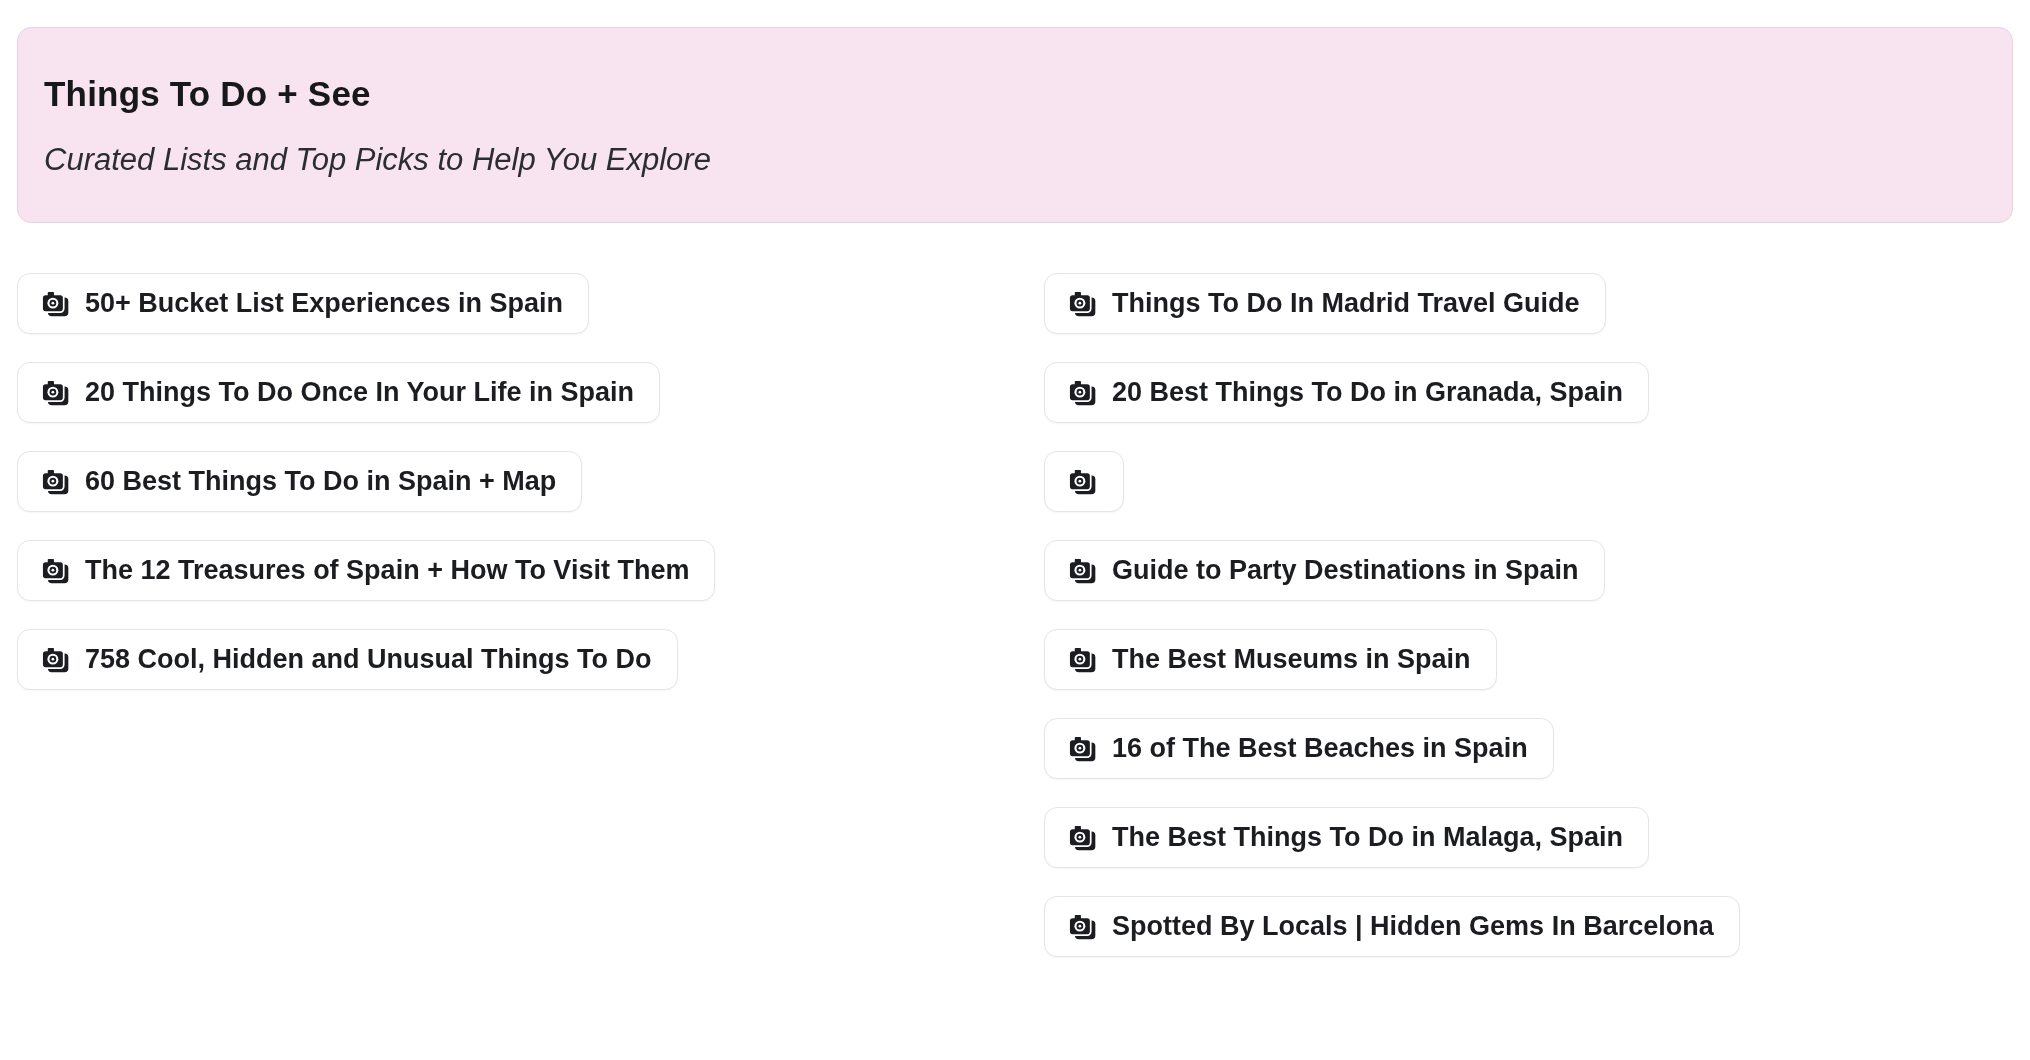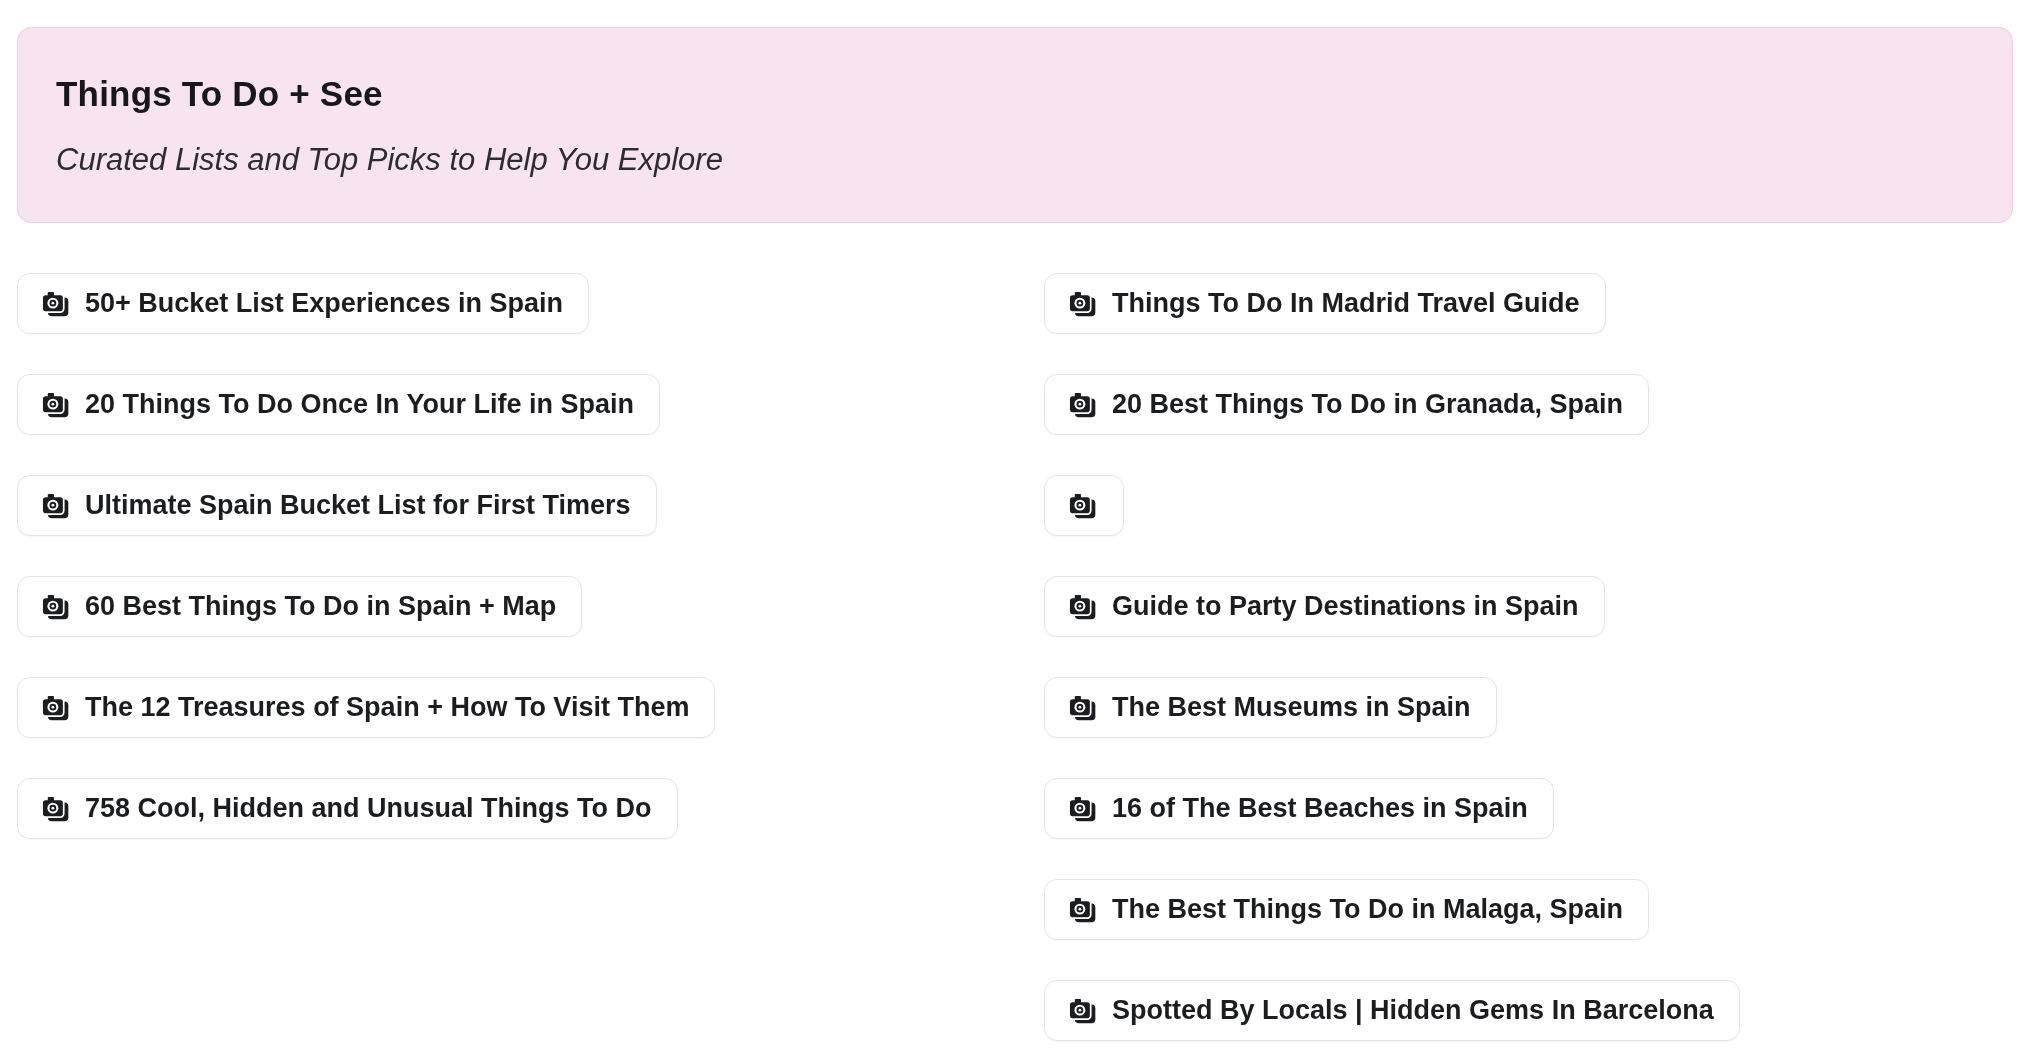--- a/index.html
+++ b/index.html
@@ -16,21 +16,21 @@
   body{
     background:var(--page-bg);
     font-family:"Liberation Sans","DejaVu Sans",sans-serif;
     color:var(--text);
   }
   .header-card{
     margin:27px 17px 0 17px;
     background:var(--header-bg);
     border:1px solid var(--header-border);
     border-radius:14px;
-    padding:44px 40px 44px 38px;
+    padding:44px 40px 44px 26px;
     height:196px;
   }
   .page-title{
     font-size:35px;
     font-weight:700;
     line-height:44px;
     color:#17181A;
     letter-spacing:0.2px;
   }
   .page-subtitle{
@@ -46,21 +46,21 @@
     padding:0 17px;
     display:grid;
     grid-template-columns:1027px auto;
     align-items:start;
     justify-items:start;
   }
   .col{
     display:flex;
     flex-direction:column;
     align-items:flex-start;
-    gap:40px;
+    gap:28px;
   }
   .pill-button{
     display:inline-flex;
     align-items:center;
     gap:14px;
     height:61px;
     padding:0 25px 0 23px;
     background:var(--button-bg);
     border:1.5px solid var(--button-border);
     border-radius:13px;
@@ -115,35 +115,20 @@
 
         <circle cx="11.1" cy="12.2" r="5.1" fill="#FFFFFF"></circle>
         <circle cx="11.1" cy="12.2" r="3.1" fill="#1B1D20"></circle>
         <circle cx="11.1" cy="12.2" r="1.3" fill="#FFFFFF"></circle>
       </svg>
     </span>
     <span class="label">20 Things To Do Once In Your Life in Spain</span>
   </a>
 
 
-  <a class="pill-button">
-    <span class="cam-icon">
-      <svg width="30" height="28" viewBox="0 0 28 26" xmlns="http://www.w3.org/2000/svg">
-
-        <rect x="6.5" y="7" width="19" height="17.5" rx="3.5" fill="#1B1D20"></rect>
-
-        <path d="M5.5 4 L5.5 2.6 A1.6 1.6 0 0 1 7.1 1 L11.3 1 A1.6 1.6 0 0 1 12.9 2.6 L12.9 4 L18 4 A3.2 3.2 0 0 1 21.2 7.2 L21.2 17.3 A3.2 3.2 0 0 1 18 20.5 L4.2 20.5 A3.2 3.2 0 0 1 1 17.3 L1 7.2 A3.2 3.2 0 0 1 4.2 4 Z" fill="#1B1D20" stroke="#FFFFFF" stroke-width="1.6"></path>
-
-        <circle cx="11.1" cy="12.2" r="5.1" fill="#FFFFFF"></circle>
-        <circle cx="11.1" cy="12.2" r="3.1" fill="#1B1D20"></circle>
-        <circle cx="11.1" cy="12.2" r="1.3" fill="#FFFFFF"></circle>
-      </svg>
-    </span>
-    <span class="label">Ultimate Spain Bucket List for First Timers</span>
-  </a>
 
   <a class="pill-button">
     <span class="cam-icon">
       <svg width="30" height="28" viewBox="0 0 28 26" xmlns="http://www.w3.org/2000/svg">
 
         <rect x="6.5" y="7" width="19" height="17.5" rx="3.5" fill="#1B1D20"></rect>
 
         <path d="M5.5 4 L5.5 2.6 A1.6 1.6 0 0 1 7.1 1 L11.3 1 A1.6 1.6 0 0 1 12.9 2.6 L12.9 4 L18 4 A3.2 3.2 0 0 1 21.2 7.2 L21.2 17.3 A3.2 3.2 0 0 1 18 20.5 L4.2 20.5 A3.2 3.2 0 0 1 1 17.3 L1 7.2 A3.2 3.2 0 0 1 4.2 4 Z" fill="#1B1D20" stroke="#FFFFFF" stroke-width="1.6"></path>
 
         <circle cx="11.1" cy="12.2" r="5.1" fill="#FFFFFF"></circle>

